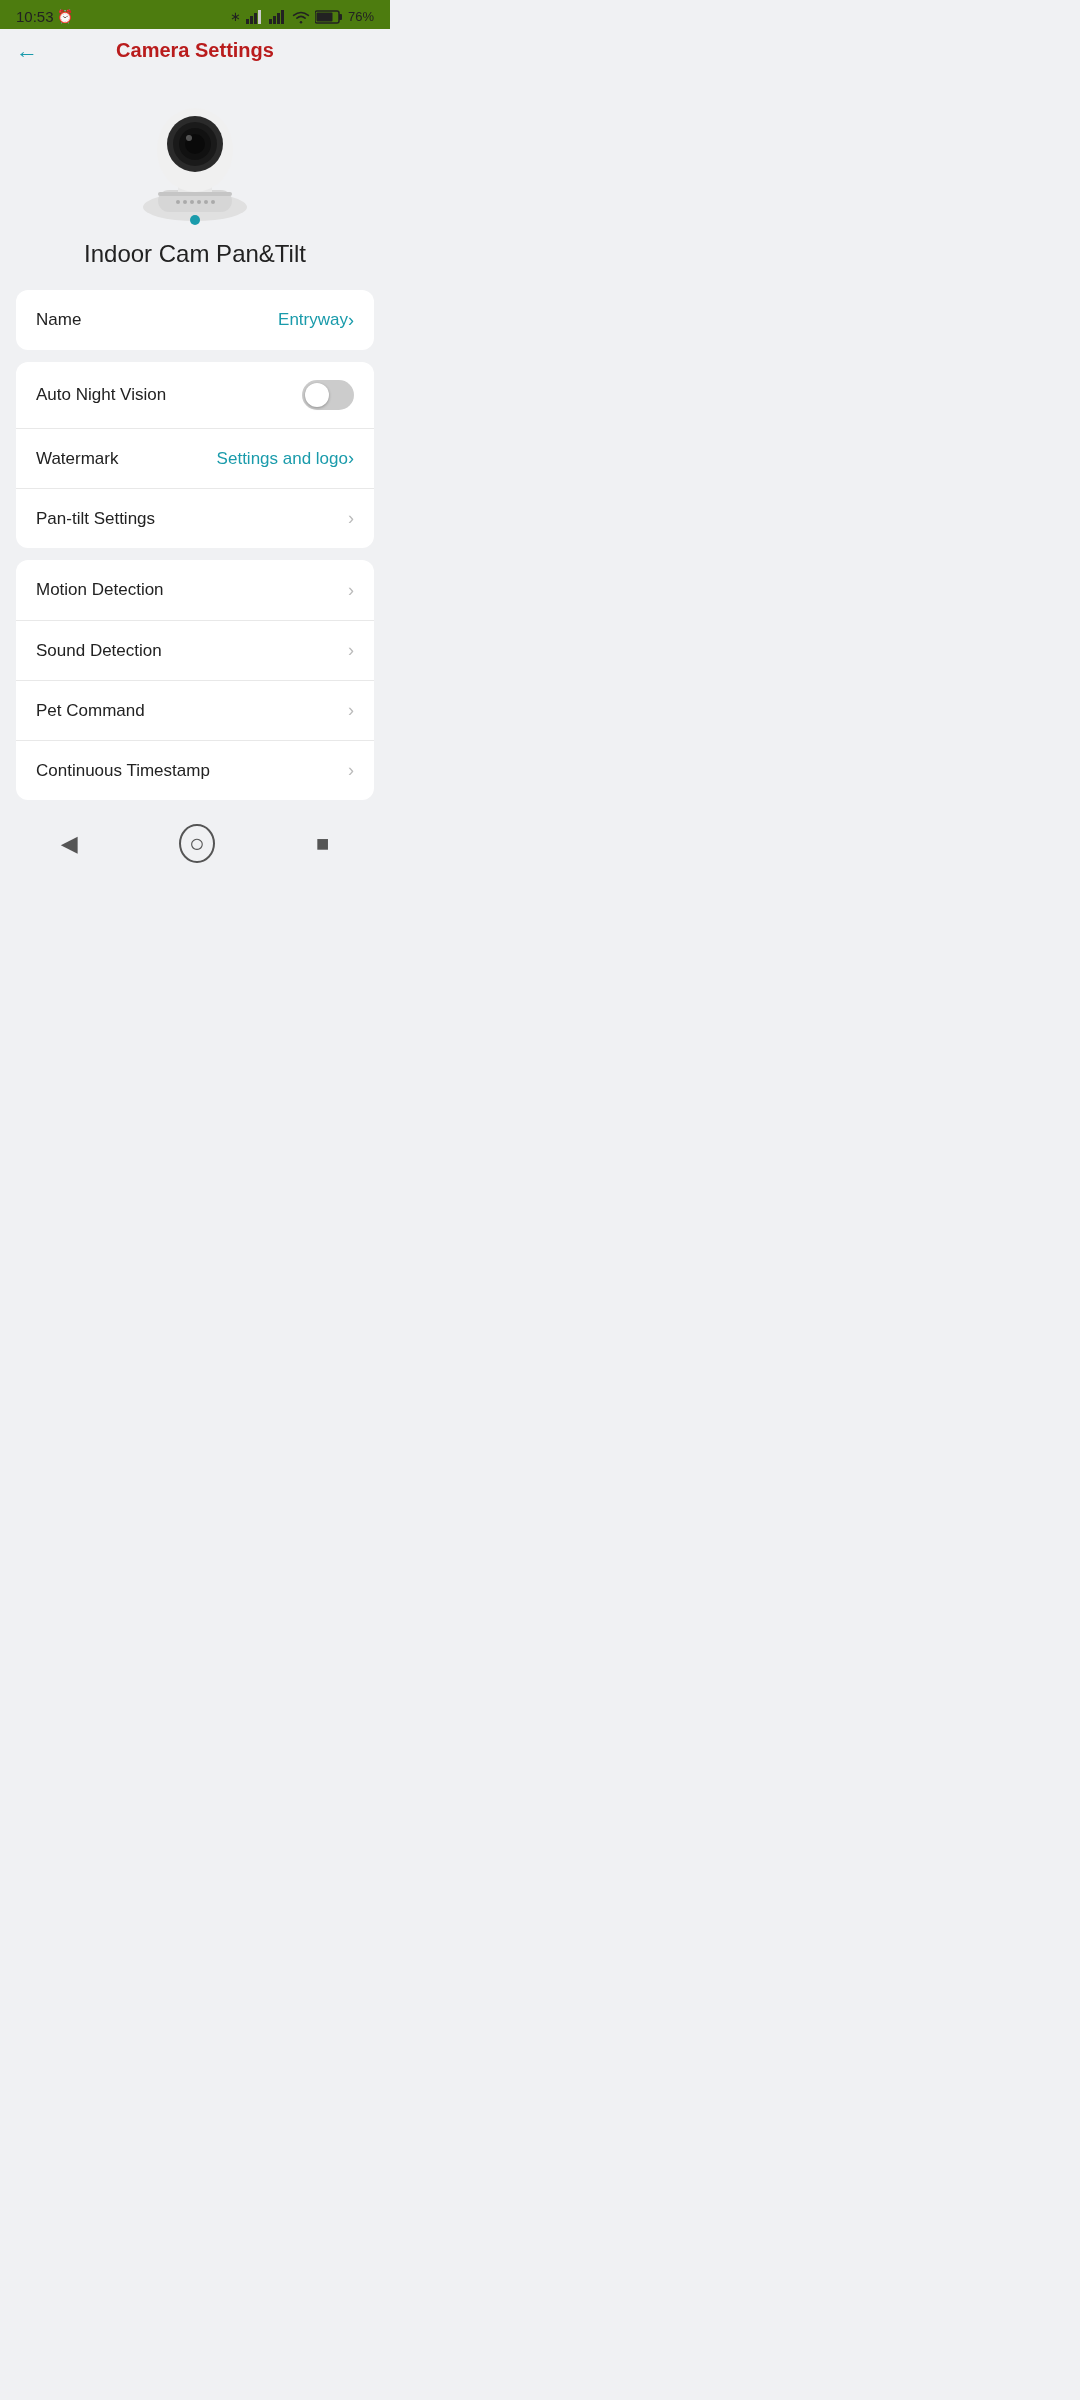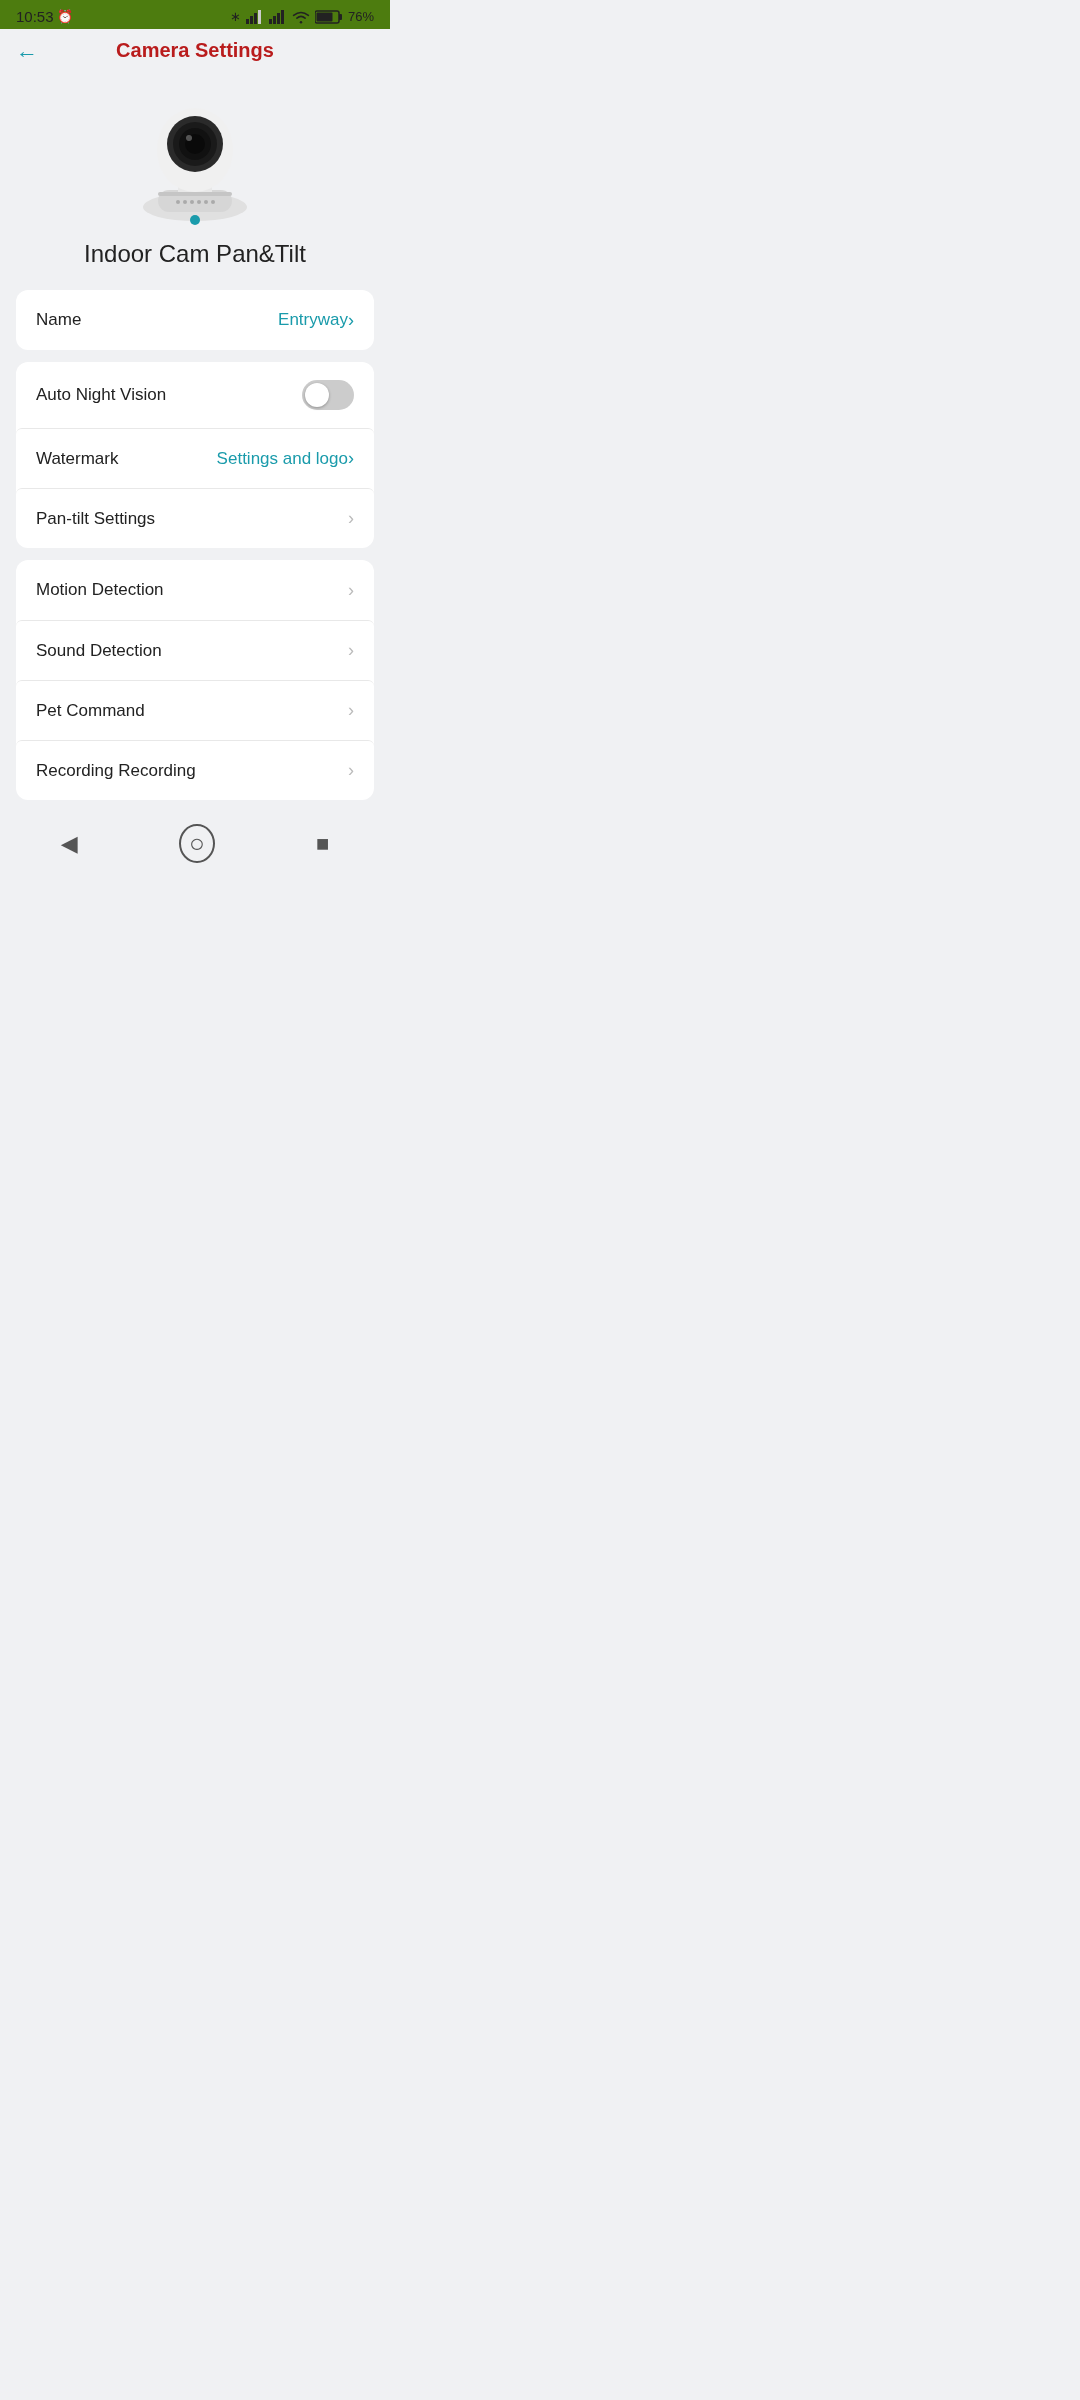--- a/index.html
+++ b/index.html
@@ -86,21 +86,20 @@
       margin: 12px 16px;
       overflow: hidden;
     }
 
     .setting-row {
       display: flex;
       align-items: center;
       justify-content: space-between;
       padding: 18px 20px;
       min-height: 60px;
-      border-radius: 6px;
     }
     .setting-row + .setting-row {
       border-top: 1px solid #e8e8e8;
     }
     .setting-label {
       font-size: 17px;
       color: #222;
     }
     .setting-value-link {
       display: flex;
@@ -284,21 +283,21 @@
     <span class="setting-label">Sound Detection</span>
     <span class="chevron">›</span>
   </div>
 
   <div class="setting-row">
     <span class="setting-label">Pet Command</span>
     <span class="chevron">›</span>
   </div>
 
   <div class="setting-row">
-    <span class="setting-label">Recording Recording</span>
+    <span class="setting-label">Continuous Timestamp</span>
     <span class="chevron">›</span>
   </div>
 </div>
 
 <div class="nav-bar">
   <span class="nav-btn">◀</span>
   <span class="nav-btn" style="font-size:26px; border:2px solid #555; border-radius:50%; padding:2px 8px;">○</span>
   <span class="nav-btn">■</span>
 </div>
 

